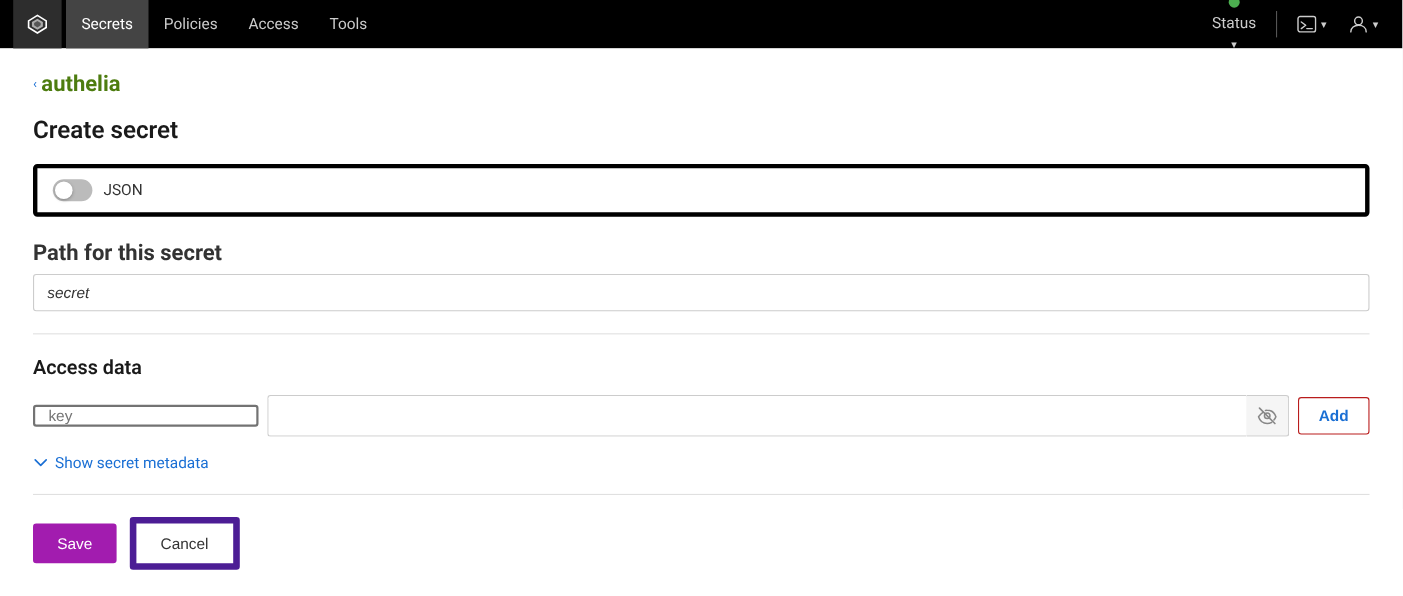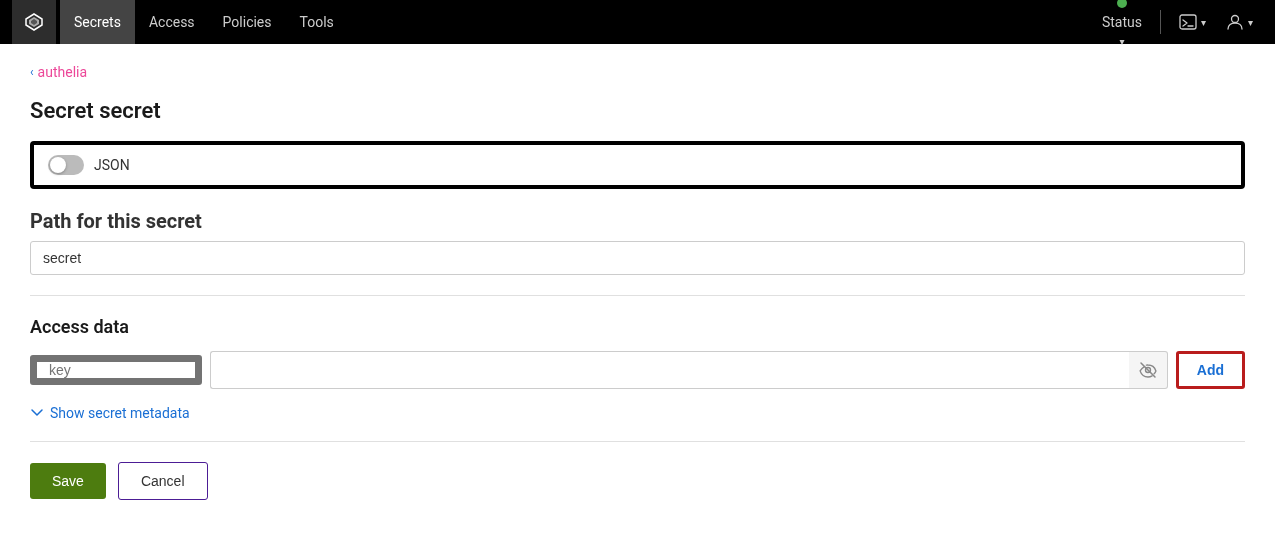--- a/index.html
+++ b/index.html
@@ -70,24 +70,25 @@
       background: #fff;
       min-height: calc(542px - 44px);
       padding: 20px 30px;
     }
 
     .breadcrumb {
       display: flex; align-items: center; gap: 4px;
       margin-bottom: 18px;
     }
     .breadcrumb-link {
-      color: #ec4899;
-      font-size: 14px;
+      color: #4d7c0f;
+      font-size: 20px;
       cursor: pointer;
       text-decoration: none;
+      font-weight: bold;
     }
     .breadcrumb-chevron {
       color: #1a6fd4;
       font-size: 12px;
     }
 
     .page-title {
       font-size: 22px;
       font-weight: 600;
       color: #1a1a1a;
@@ -144,20 +145,21 @@
       margin-bottom: 8px;
     }
     .path-input {
       width: 100%;
       padding: 8px 12px;
       border: 1px solid #ccc;
       border-radius: 3px;
       font-size: 14px;
       color: #333;
       outline: none;
+      font-style: italic;
     }
 
     .divider {
       border: none;
       border-top: 1px solid #e0e0e0;
       margin: 20px 0;
     }
 
     
     .secret-data-title {
@@ -167,23 +169,23 @@
       margin-bottom: 14px;
     }
 
     .secret-data-row {
       display: flex;
       align-items: center;
       gap: 8px;
       margin-bottom: 16px;
     }
     .key-input {
-      width: 172px;
+      width: 205px;
       padding: 0 12px;
-      border: 7px solid #737373;
+      border: 2px solid #737373;
       border-radius: 3px;
       font-size: 14px;
       color: #999;
       outline: none;
     }
     .value-input-wrapper {
       flex: 1;
       position: relative;
       display: flex;
       align-items: stretch;
@@ -207,21 +209,21 @@
       border-top-right-radius: 3px;
       border-bottom-right-radius: 3px;
       padding: 0 10px;
       cursor: pointer;
       display: flex; align-items: center; justify-content: center;
       color: #888;
     }
     .add-btn {
       padding: 8px 18px;
       background: #fff;
-      border: 3px solid #b91c1c;
+      border: 1px solid #b91c1c;
       color: #1a6fd4;
       border-radius: 3px;
       font-size: 14px;
       font-weight: 600;
       cursor: pointer;
     }
 
     
     .metadata-toggle {
       display: flex;
@@ -240,33 +242,33 @@
     }
 
     
     .action-buttons {
       display: flex;
       gap: 12px;
       align-items: center;
     }
     .save-btn {
       padding: 10px 22px;
-      background: #4d7c0f;
+      background: #a21caf;
       color: #fff;
       border: none;
       border-radius: 3px;
       font-size: 14px;
       font-weight: 500;
       cursor: pointer;
     }
     .cancel-btn {
       padding: 10px 22px;
       background: #fff;
       color: #333;
-      border: 1px solid #4c1d95;
+      border: 6px solid #4c1d95;
       border-radius: 3px;
       font-size: 14px;
       cursor: pointer;
     }
   </style>
 </head>
 <body>
 
 <nav class="navbar">
   <div class="nav-logo">
@@ -274,24 +276,24 @@
       <polygon points="10,2 18,7 18,13 10,18 2,13 2,7" fill="none" stroke="#fff" stroke-width="1.5"></polygon>
       <polygon points="10,5 15,8 15,12 10,15 5,12 5,8" fill="#aaa"></polygon>
       <polygon points="10,7 13,9 13,11 10,13 7,11 7,9" fill="#555"></polygon>
     </svg>
   </div>
 
   <div class="nav-item active">
     <span>Secrets</span>
   </div>
   <div class="nav-item">
+    <span>Policies</span>
+  </div>
+  <div class="nav-item">
     <span>Access</span>
-  </div>
-  <div class="nav-item">
-    <span>Policies</span>
   </div>
   <div class="nav-item">
     <span>Tools</span>
   </div>
 
   <div class="nav-right">
     <div class="nav-status">
       <span class="status-dot"></span>
       <span>Status</span>
       <span class="chevron-down">▾</span>
@@ -315,21 +317,21 @@
   </div>
 </nav>
 
 <div class="main-content">
 
   <div class="breadcrumb">
     <span class="breadcrumb-chevron">‹</span>
     <a class="breadcrumb-link">authelia</a>
   </div>
 
-  <h1 class="page-title">Secret secret</h1>
+  <h1 class="page-title">Create secret</h1>
 
   <div class="json-toggle-row">
     <label class="toggle-switch">
 
       <div class="toggle-track">
         <div class="toggle-thumb"></div>
       </div>
     </label>
     <span class="toggle-label">JSON</span>
   </div>

